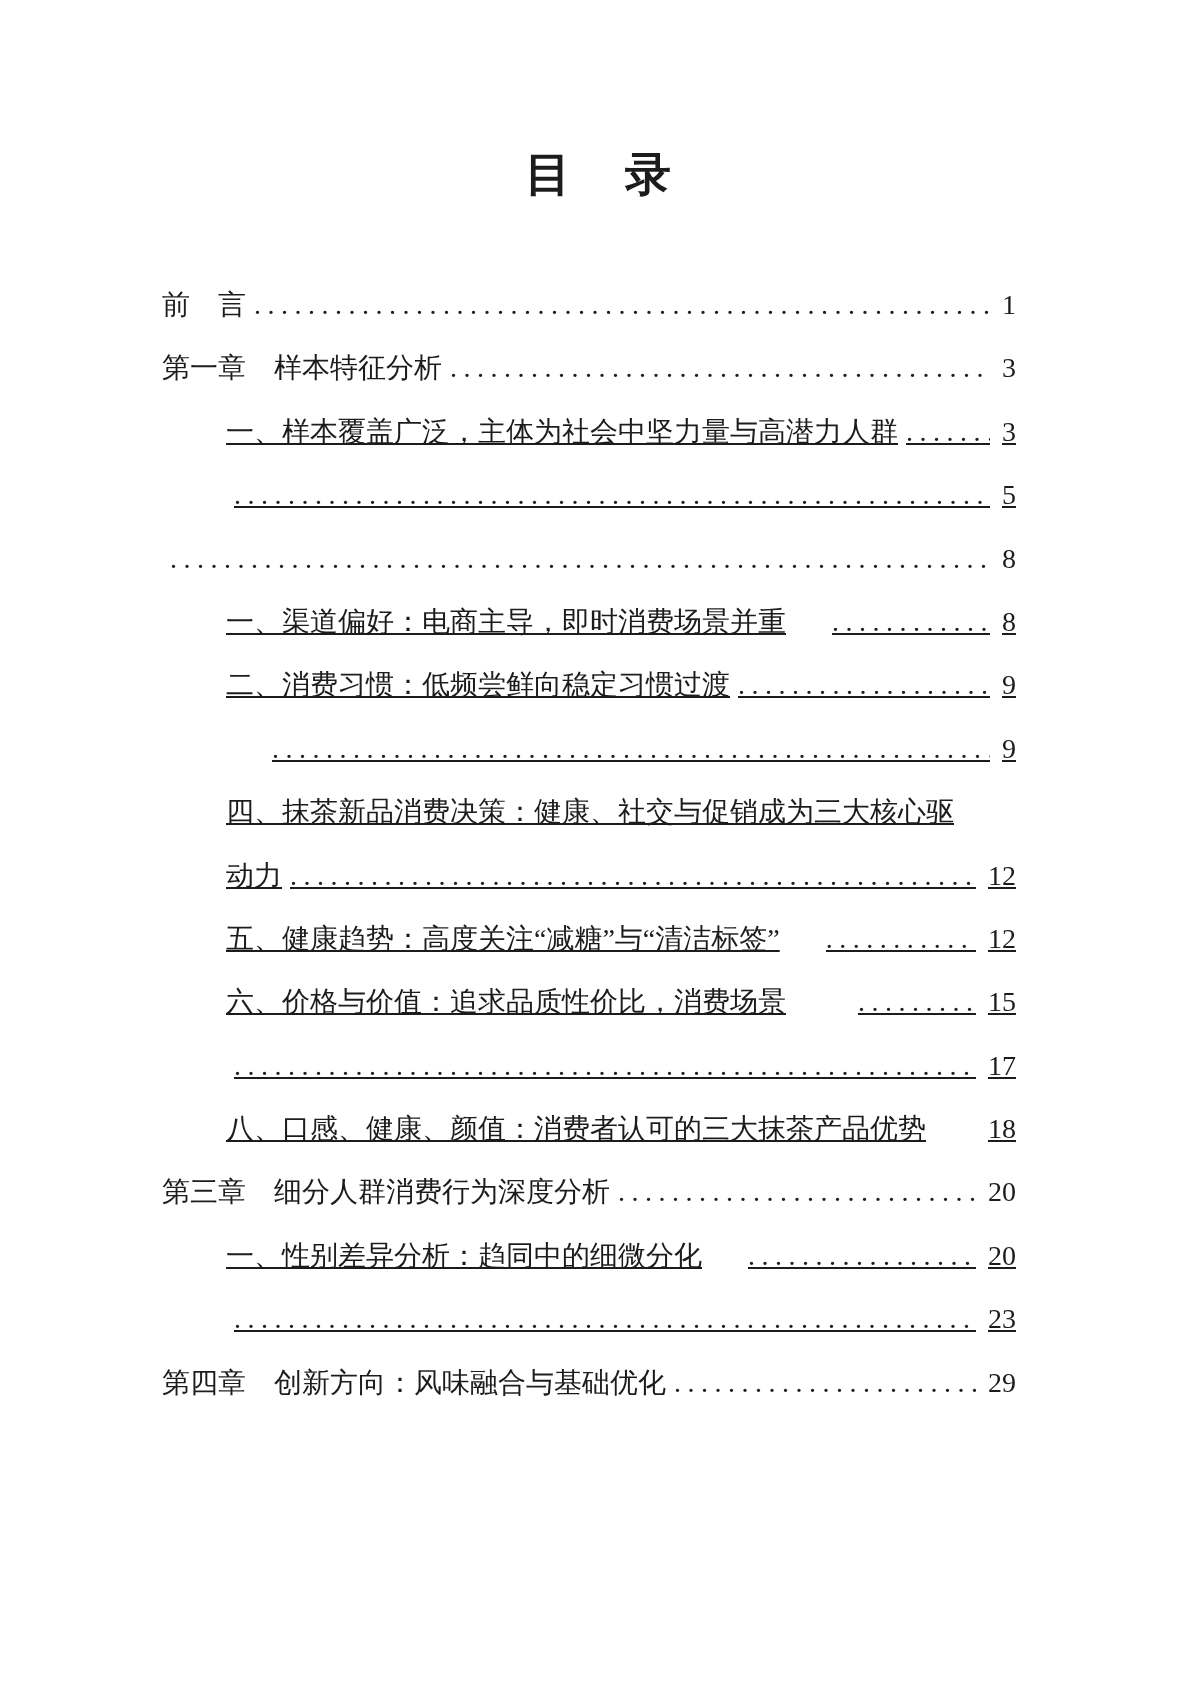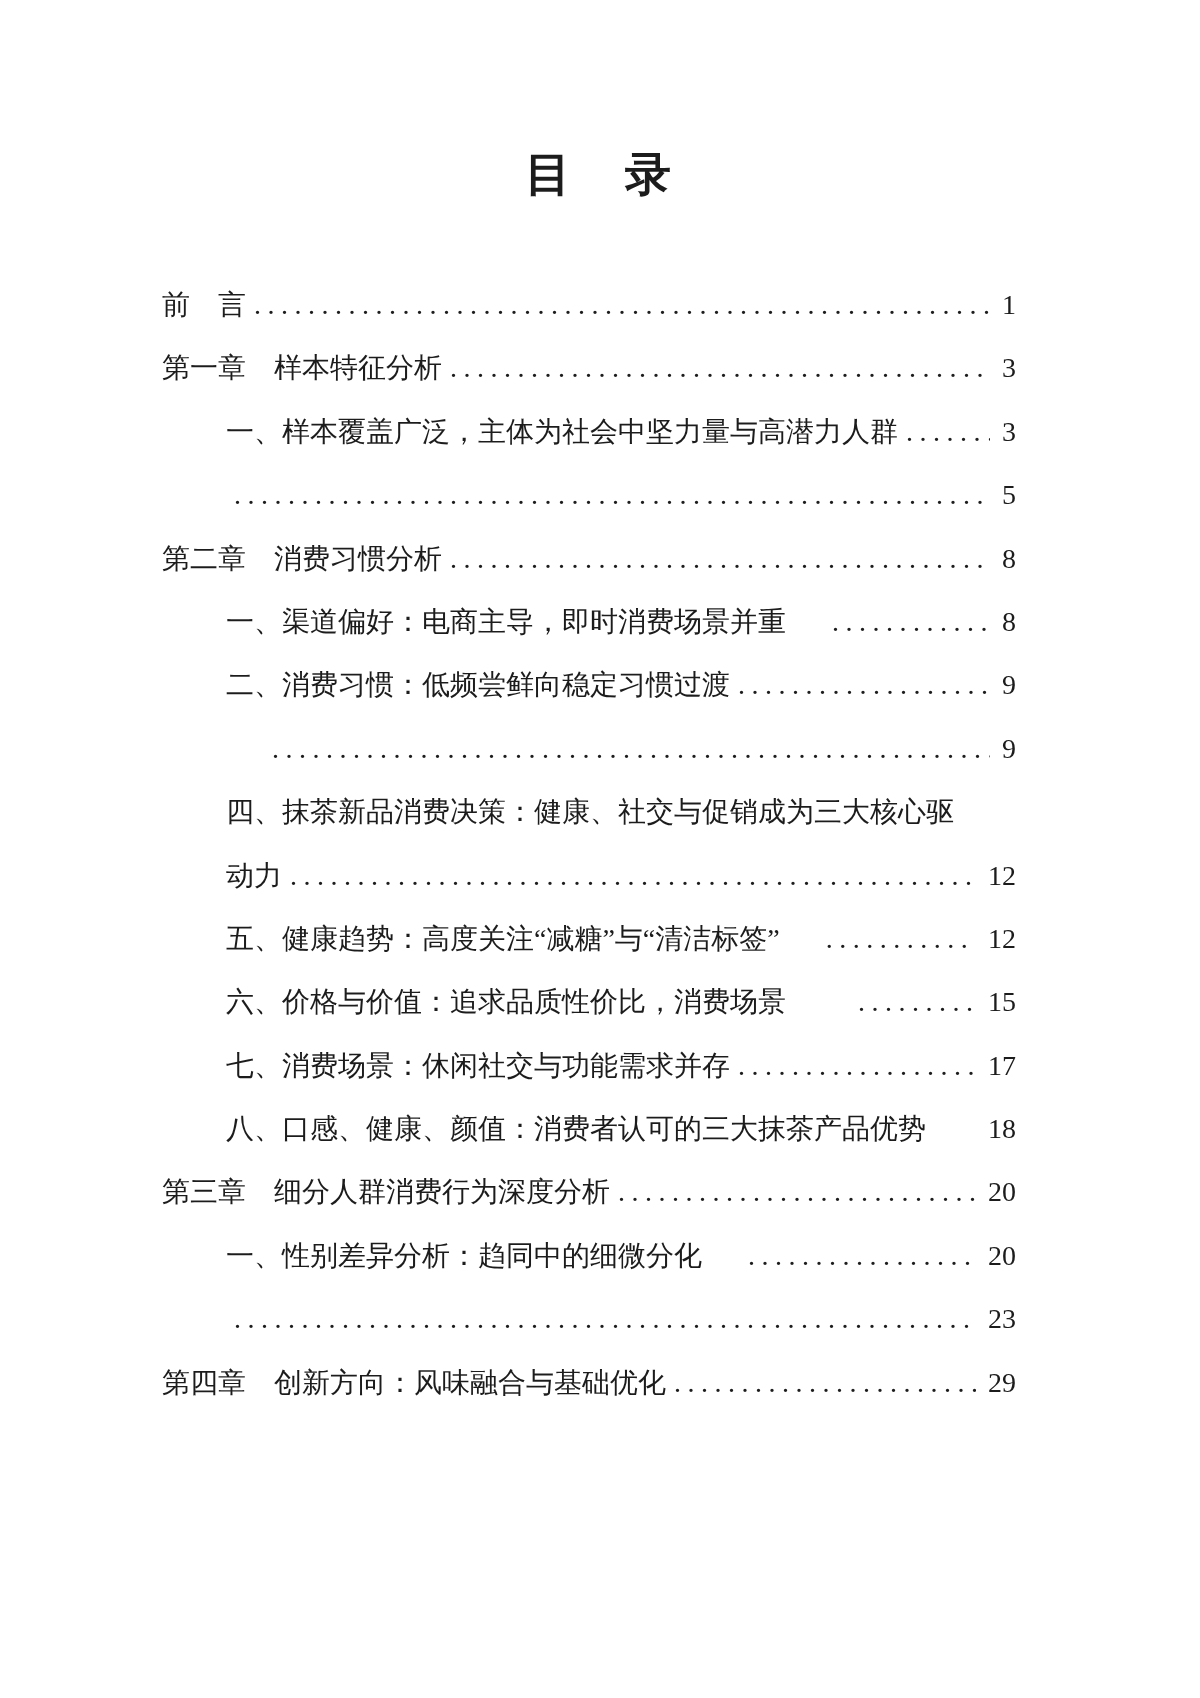--- a/index.html
+++ b/index.html
@@ -34,21 +34,21 @@
   }
   .toc-entry {
     display: flex;
     align-items: baseline;
     height: 63.4px;
     line-height: 63.4px;
     font-size: 28px;
     white-space: nowrap;
     overflow: hidden;
   }
-  .toc-entry.sub { padding-left: 64px; }
+  .toc-entry.sub { padding-left: 64px; text-decoration: underline; }
   .entry-title { flex: 0 0 auto; white-space: pre; }
   .leader {
     flex: 1 1 auto;
     overflow: hidden;
     margin-left: 8px;
     margin-right: 4px;
     letter-spacing: 6.5px;
     min-width: 0;
   }
   .toc-entry.gap1 .leader { margin-left: 46px; }
@@ -80,21 +80,20 @@
       <div class="toc-entry sub">
     <span class="entry-title">一、样本覆盖广泛，主体为社会中坚力量与高潜力人群</span>
     <span class="leader">........................................................................................................................</span>
     <span class="pagenum">3</span>
   </div>
       <div class="toc-entry sub">
     <span class="leader">........................................................................................................................</span>
     <span class="pagenum">5</span>
   </div>
       <div class="toc-entry chapter">
-    <span class="entry-title">第二章　消费习惯分析</span>
     <span class="leader">........................................................................................................................</span>
     <span class="pagenum">8</span>
   </div>
       <div class="toc-entry sub gap1">
     <span class="entry-title">一、渠道偏好：电商主导，即时消费场景并重</span>
     <span class="leader">........................................................................................................................</span>
     <span class="pagenum">8</span>
   </div>
       <div class="toc-entry sub">
     <span class="entry-title">二、消费习惯：低频尝鲜向稳定习惯过渡</span>
@@ -119,21 +118,20 @@
     <span class="entry-title">五、健康趋势：高度关注“减糖”与“清洁标签”</span>
     <span class="leader">........................................................................................................................</span>
     <span class="pagenum">12</span>
   </div>
       <div class="toc-entry sub gap2">
     <span class="entry-title">六、价格与价值：追求品质性价比，消费场景</span>
     <span class="leader">........................................................................................................................</span>
     <span class="pagenum">15</span>
   </div>
       <div class="toc-entry sub">
-    <span class="entry-title">七、消费场景：休闲社交与功能需求并存</span>
     <span class="leader">........................................................................................................................</span>
     <span class="pagenum">17</span>
   </div>
       <div class="toc-entry sub">
     <span class="entry-title">八、口感、健康、颜值：消费者认可的三大抹茶产品优势</span>
     <span class="leader empty"></span>
     <span class="pagenum">18</span>
   </div>
       <div class="toc-entry chapter">
     <span class="entry-title">第三章　细分人群消费行为深度分析</span>

